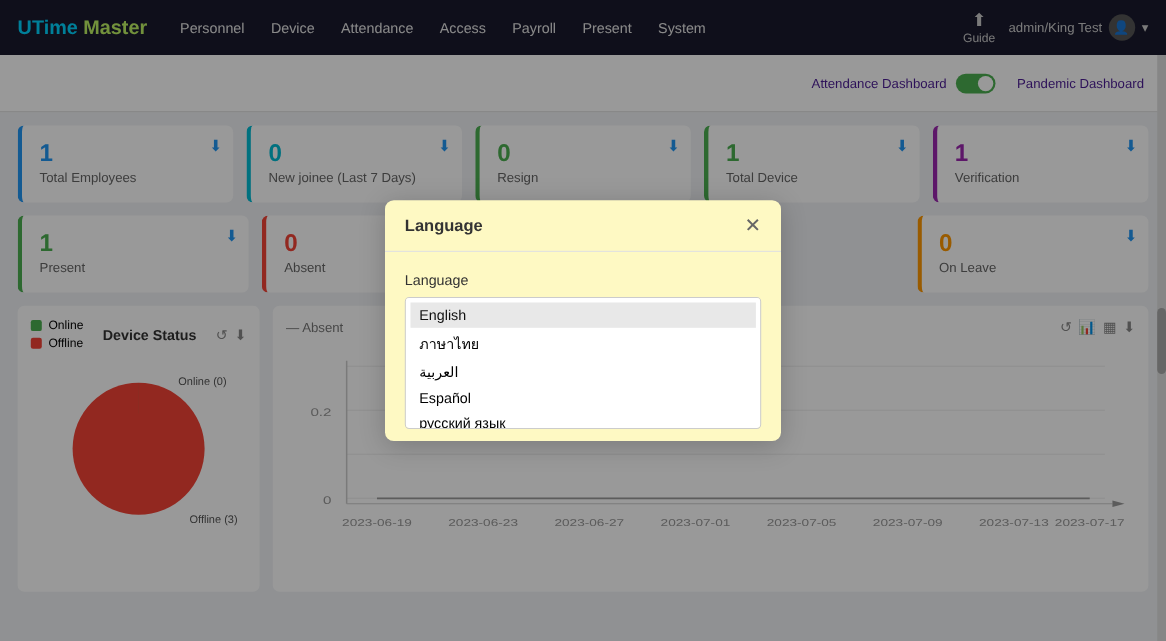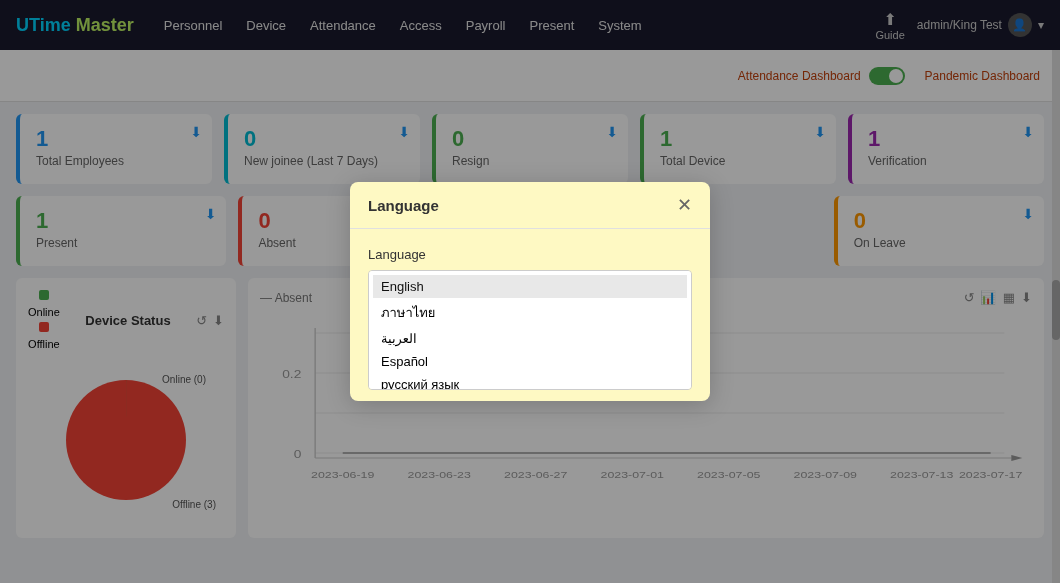--- a/index.html
+++ b/index.html
@@ -83,21 +83,21 @@
       justify-content: flex-end;
       padding: 0 20px;
       gap: 20px;
       border-bottom: 1px solid #e0e0e0;
     }
     .toggle-group {
       display: flex;
       align-items: center;
       gap: 8px;
       font-size: 12px;
-      color: #c2410c;
+      color: #4c1d95;
     }
     .toggle-switch {
       width: 36px;
       height: 18px;
       background: #4caf50;
       border-radius: 9px;
       position: relative;
       cursor: pointer;
     }
     .toggle-switch::after {
@@ -217,21 +217,20 @@
     .legend {
       display: flex;
       flex-direction: column;
       gap: 4px;
       font-size: 11px;
     }
     .legend-item {
       display: flex;
       align-items: center;
       gap: 6px;
-      flex-direction: column;
     }
     .legend-dot {
       width: 10px;
       height: 10px;
       border-radius: 2px;
     }
     .pie-container {
       display: flex;
       align-items: center;
       justify-content: center;

